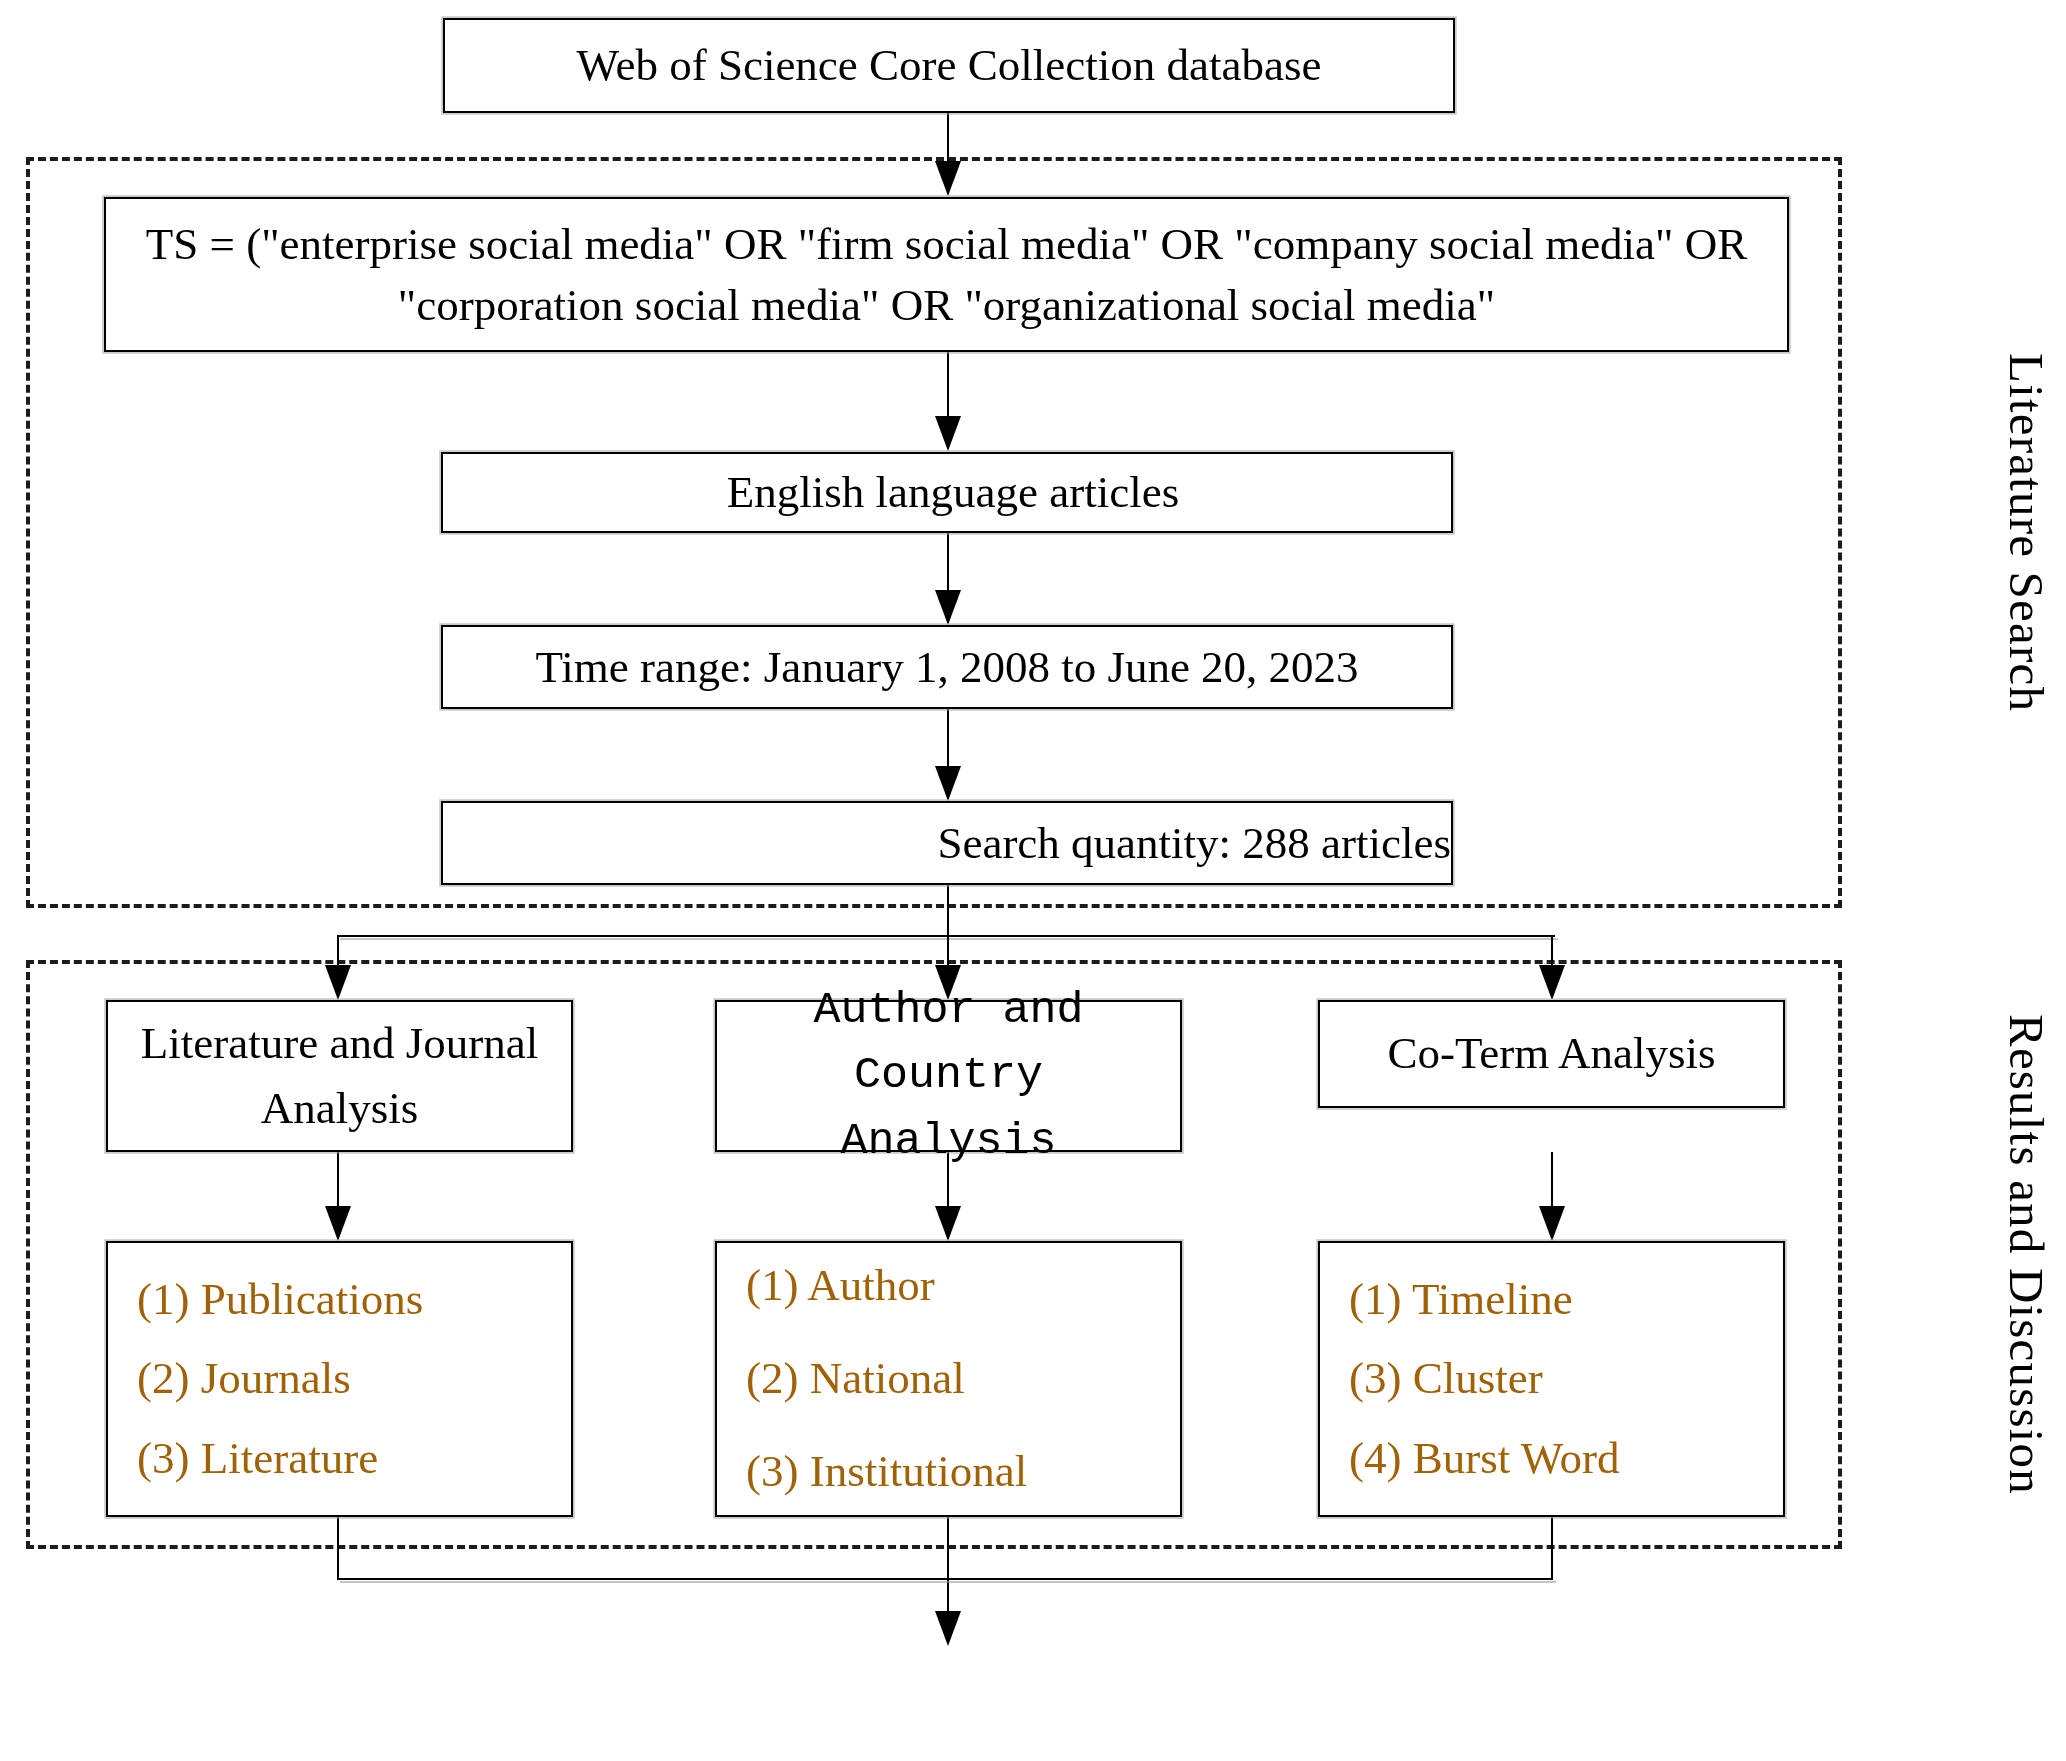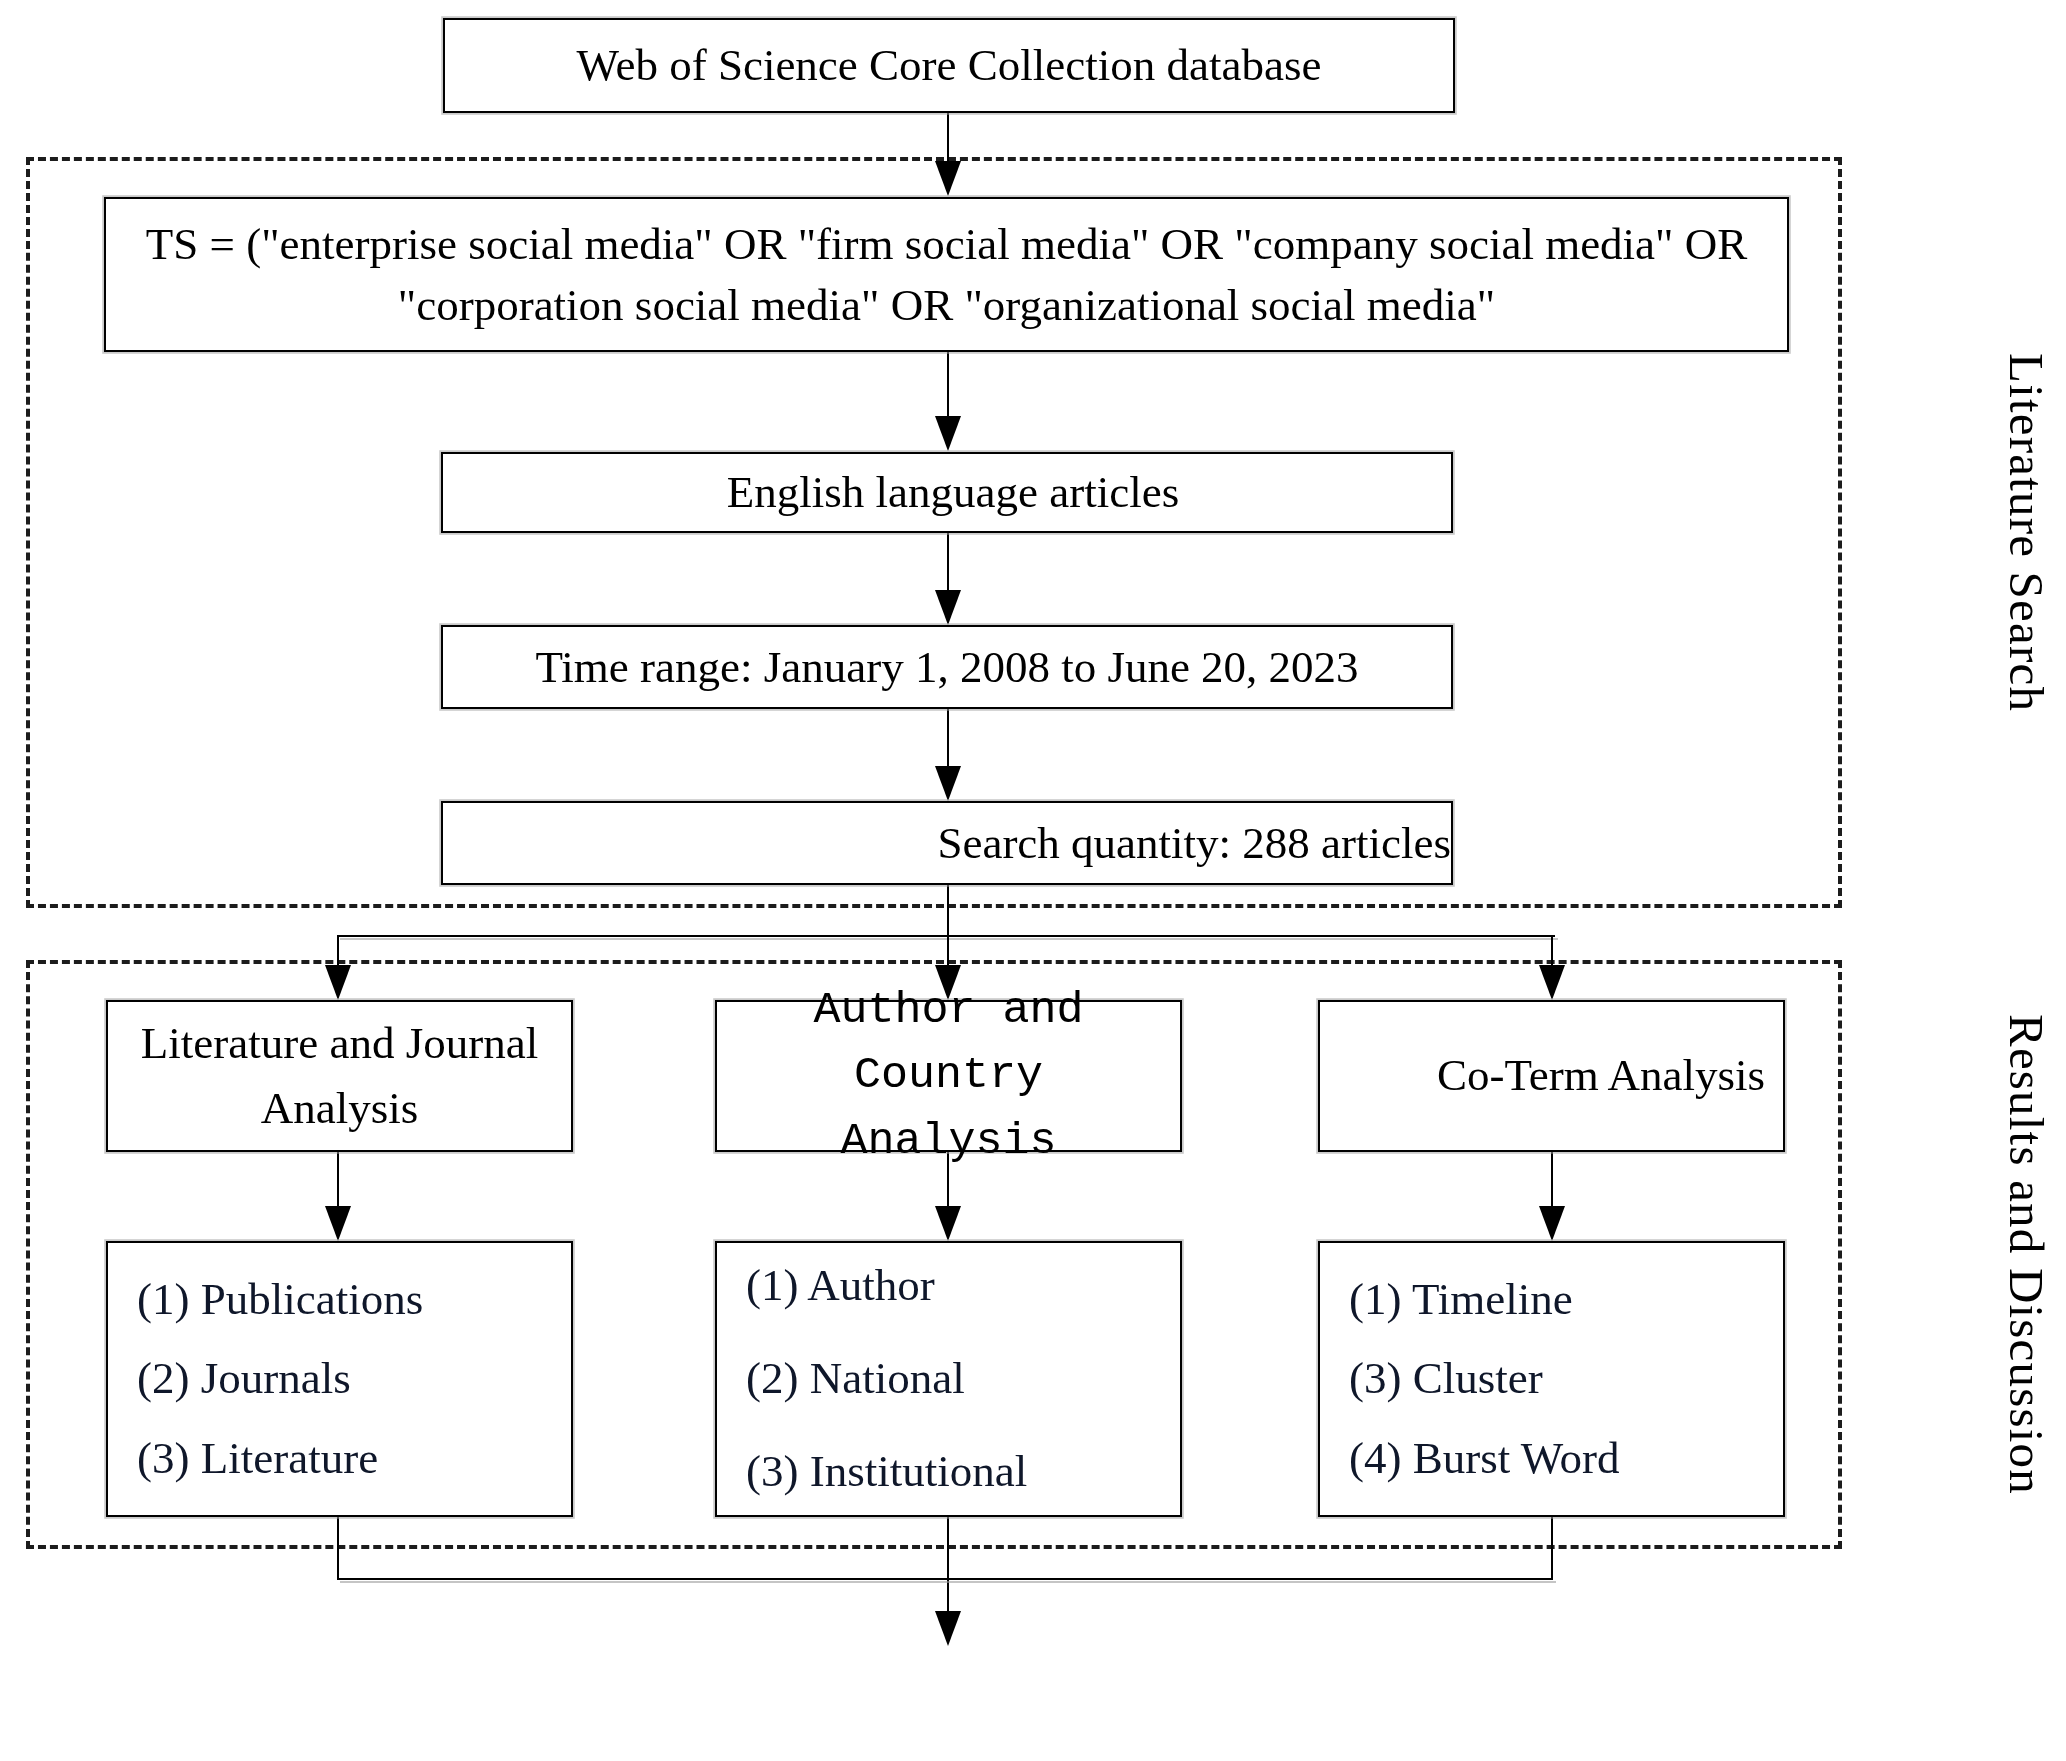--- a/index.html
+++ b/index.html
@@ -40,21 +40,21 @@
     flex-direction: column;
     align-items: flex-start;
     justify-content: space-around;
     padding: 17px 12px 17px 29px;
     text-align: left;
   }
   .list-item {
     font-size: 45px;
     line-height: 1.1;
     white-space: nowrap;
-    color: #0f172a;
+    color: #a16207;
   }
 
   
   .dashed-frame {
     position: absolute;
     border: 4.2px dashed #1c1c1c;
     background: transparent;
   }
   #frame1 { left: 25.5px;  top: 157px;  width: 1816px; height: 751px; }
   #frame2 { left: 25.5px;  top: 960px; width: 1816px; height: 589px;  }
@@ -94,21 +94,21 @@
   }
 
   
   #box-db    { left: 443px;  top: 18px;   width: 1012px; height: 95px; }
   #box-query { left: 104px;  top: 197px;  width: 1685px; height: 155px; padding: 0 20.6px; }
   #box-lang  { left: 441px;  top: 452px;  width: 1012px; height: 81px; padding-left: 12px; }
   #box-time  { left: 441px;  top: 625px; width: 1012px; height: 84px; }
   #box-qty   { left: 441px;  top: 801px; width: 1012px; height: 84px; text-align: right; }
   #hbox1     { left: 106px;  top: 1000px; width: 467px;  height: 152px; }
   #hbox2     { left: 715px; top: 1000px; width: 467px;  height: 152px; font-family: Liberation Mono, monospace; }
-  #hbox3     { left: 1318px; top: 1000px; width: 467px;  height: 152px; text-align: right; }
+  #hbox3     { left: 1318px; top: 1000px; width: 467px;  height: 108px; }
   #lbox1     { left: 106px;  top: 1241px; width: 467px;  height: 276px; }
   #lbox2     { left: 715px; top: 1241px; width: 467px;  height: 276px; gap: 41px; }
   #lbox3     { left: 1318px; top: 1241px; width: 467px;  height: 276px; }
   #box-conc  { left: 480px;  top: 1646px; width: 1005px; height: 102px; }
 
   
   #c1v { left: 947px; top: 113px;  height: 50px;  }
   #c1a { left: 935px; top: 161px;  }
   #c2v { left: 947px; top: 352px;  height: 66px; }
   #c2a { left: 935px; top: 416px;  }

